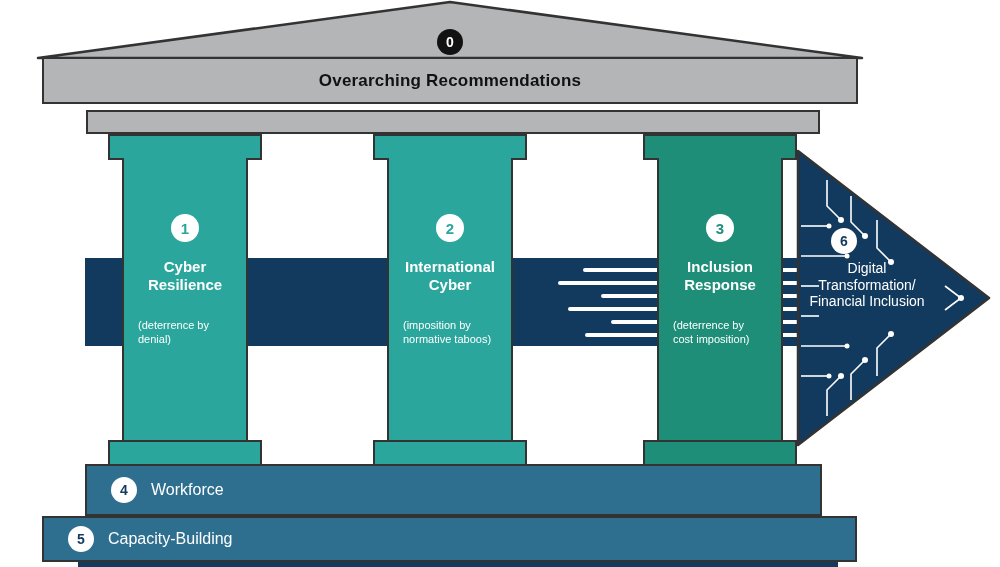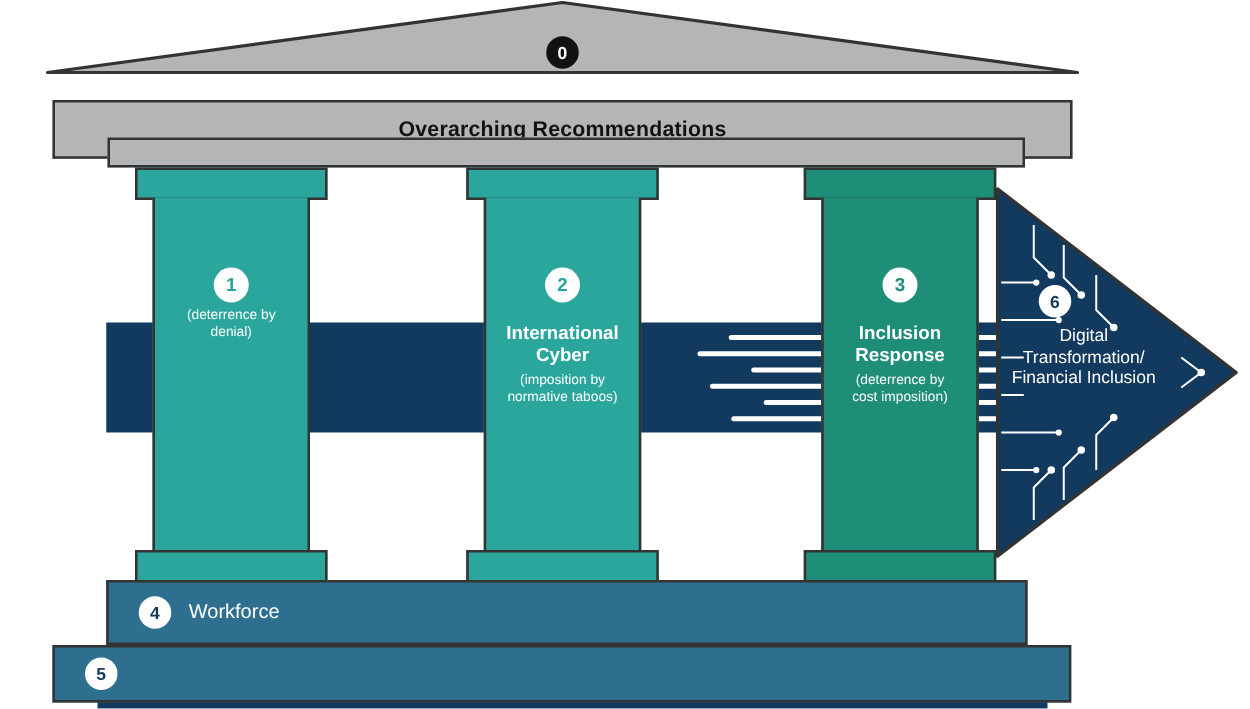--- a/index.html
+++ b/index.html
@@ -5,21 +5,21 @@
   html,body{margin:0;padding:0;background:#fff;}
   .canvas{
     position:relative;width:1000px;height:567px;background:#ffffff;
     font-family:"Liberation Sans",sans-serif;overflow:hidden;
   }
   
   .roof-svg{position:absolute;left:30px;top:0;z-index:1;}
   .pediment-band{
     position:absolute;left:42px;top:57px;width:816px;height:47px;
     background:#B3B5B7;border:2px solid #333;box-sizing:border-box;
-    display:flex;align-items:center;justify-content:center;z-index:2;margin-top:23px;
+    display:flex;align-items:center;justify-content:center;z-index:2;
   }
   .pediment-label{font-weight:bold;font-size:17px;color:#121212;letter-spacing:.2px;}
   .architrave{
     position:absolute;left:86px;top:110px;width:734px;height:24px;
     background:#B3B5B7;border:2px solid #333;box-sizing:border-box;z-index:2;
   }
   .num-circle{
     position:absolute;border-radius:50%;display:flex;align-items:center;justify-content:center;
     font-weight:bold;z-index:6;
   }
@@ -40,21 +40,21 @@
     width:28px;height:28px;border-radius:50%;background:#fff;
     display:flex;align-items:center;justify-content:center;font-weight:bold;font-size:15px;
   }
   .pillar-circle.c-teal{color:#2BA69D;}
   .pillar-circle.c-dteal{color:#1E8E79;}
   .pillar-title{
     margin-top:16px;color:#fff;font-weight:bold;font-size:15px;line-height:1.2;
     text-align:center;width:100px;
   }
   .pillar-sub{
-    margin-top:4px;color:#fff;font-size:11px;line-height:1.25;text-align:center;width:94px;
+    margin-top:25px;color:#fff;font-size:11px;line-height:1.25;width:94px;
   }
   
   .arrow-svg{position:absolute;left:795px;top:148px;z-index:5;}
   .circle-6{left:831px;top:228px;width:26px;height:26px;background:#fff;color:#123A5E;font-size:14px;z-index:6;}
   .arrow-label{
     position:absolute;left:806px;top:260px;width:122px;z-index:6;
     color:#fff;font-weight:normal;font-size:14px;line-height:1.18;text-align:center;
   }
   
   .step{
@@ -104,20 +104,21 @@
   </svg>
 
   <div>
     <div class="capital teal" style="left:108px;top:134px;"></div>
     <div class="shaft teal" style="left:122px;"></div>
     <div class="pbase teal" style="left:108px;top:440px;"></div>
     <div class="pillar-content" style="left:122px;">
       <div class="pillar-circle c-teal">
         <span>1</span>
       </div>
+      <div class="pillar-title">Cyber Resilience</div>
       <div class="pillar-sub">(deterrence by denial)</div>
     </div>
   </div>
 
   <div>
     <div class="capital teal" style="left:373px;top:134px;"></div>
     <div class="shaft teal" style="left:387px;"></div>
     <div class="pbase teal" style="left:373px;top:440px;"></div>
     <div class="pillar-content" style="left:387px;">
       <div class="pillar-circle c-teal">
@@ -182,17 +183,18 @@
     <div class="step-circle">
       <span>4</span>
     </div>
     <div class="step-label">Workforce</div>
   </div>
 
   <div class="step step-5">
     <div class="step-circle">
       <span>5</span>
     </div>
+    <div class="step-label">Capacity-Building</div>
   </div>
 
   <div class="bottom-strip"></div>
 
 </div>
 
 </body></html>

